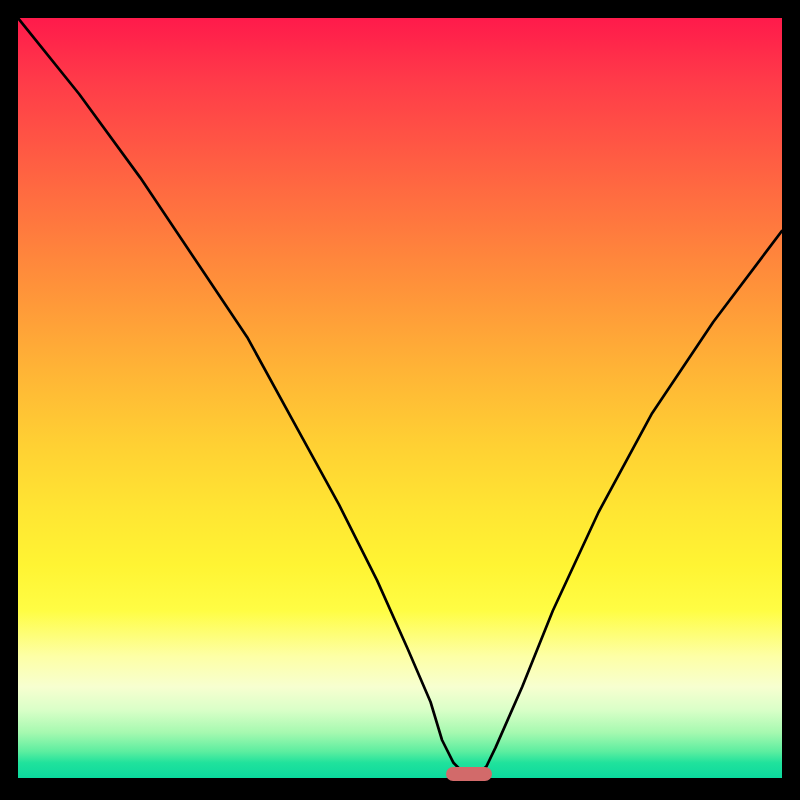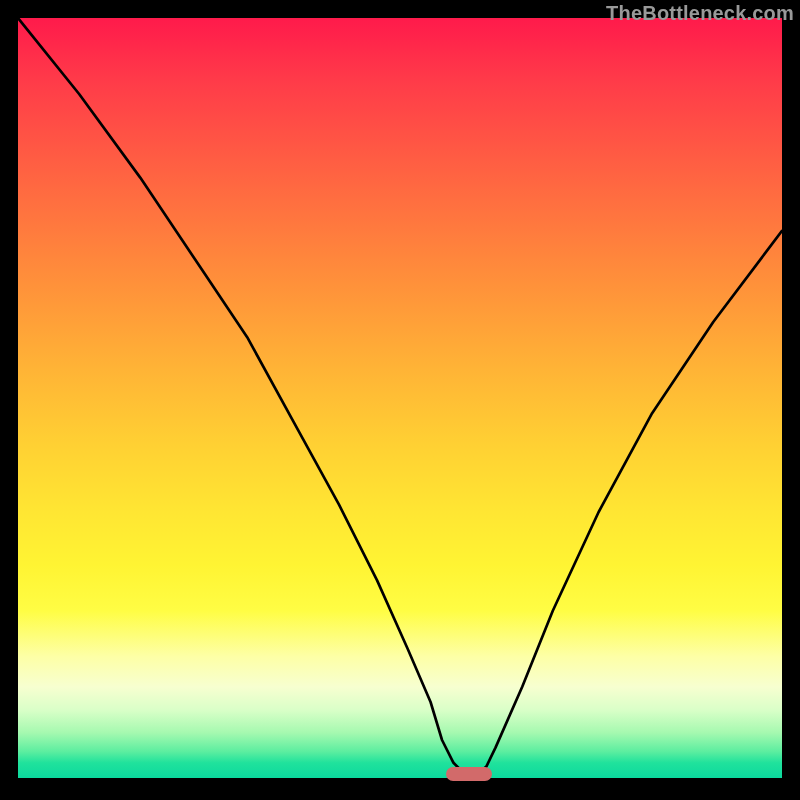--- a/index.html
+++ b/index.html
@@ -76,15 +76,14 @@
   <div class="plot-wrap">
 
     <svg class="plot-svg" viewBox="0 0 100 100" preserveAspectRatio="none">
       <path id="curve-path" fill="none" stroke="#000" stroke-width="0.35" stroke-linejoin="round" stroke-linecap="round" d="M0.00 0.00 L8.00 10.00 L16.00 21.00 L24.00 33.00 L30.00 42.00 L36.00 53.00 L42.00 64.00 L47.00 74.00 L51.00 83.00 L54.00 90.00 L55.50 95.00 L57.00 98.00 L58.50 99.50 L60.00 99.60 L61.30 98.50 L62.50 96.00 L66.00 88.00 L70.00 78.00 L76.00 65.00 L83.00 52.00 L91.00 40.00 L100.00 28.00"></path>
     </svg>
 
     <div id="marker" class="marker" style="left: 427.84px; width: 45.84px; bottom: -3px; background: rgb(210, 106, 106);"></div>
 
   </div>
 
-  <div class="watermark">TheBottleneck.com</div>
 
 </div>
 
 </body></html>

